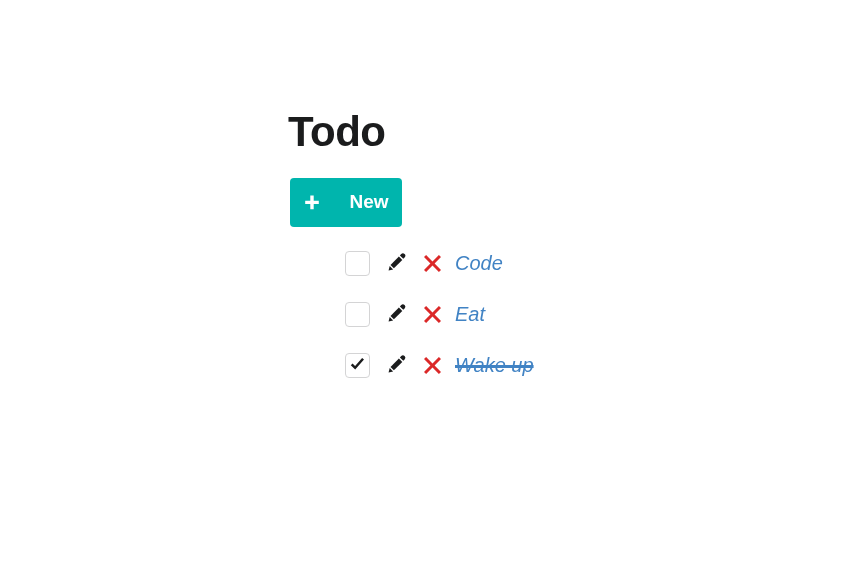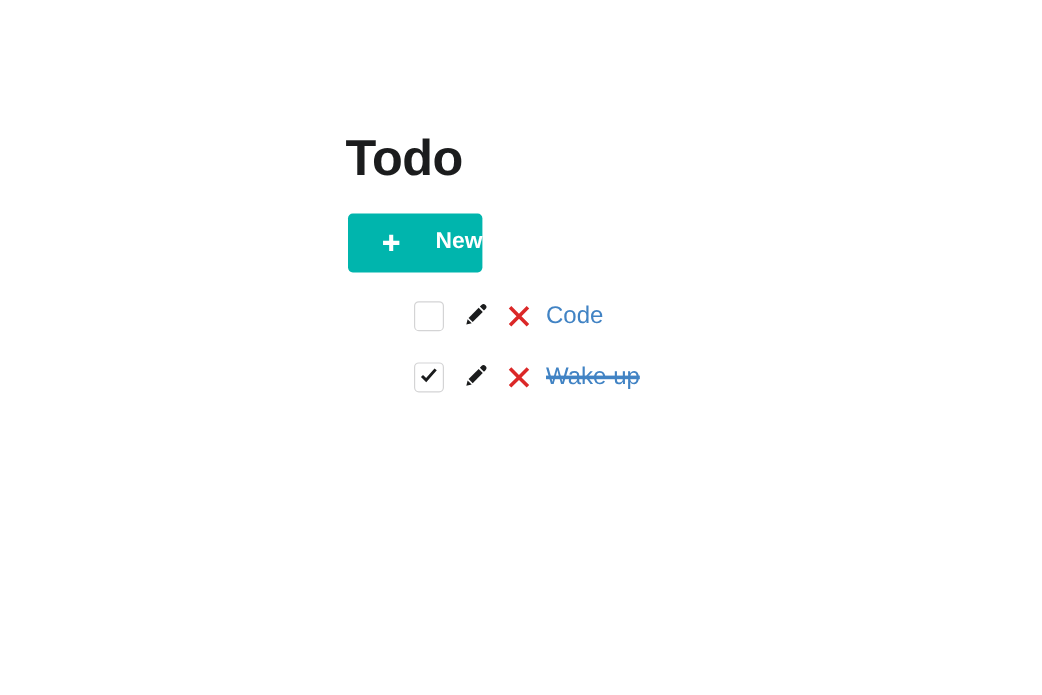--- a/index.html
+++ b/index.html
@@ -41,21 +41,21 @@
     height: 49px;
     background: #00b5ad;
     border: none;
     border-radius: 4px;
     color: #ffffff;
     font-size: 19px;
     font-weight: bold;
     font-family: "Liberation Sans", sans-serif;
     display: flex;
     align-items: center;
-    justify-content: flex-end;
+    justify-content: center;
     gap: 28px;
     cursor: pointer;
     padding: 0;
   }
   .new-button .plus-icon {
     display: inline-flex;
     align-items: center;
     justify-content: center;
     width: 18px;
     height: 18px;
@@ -74,20 +74,21 @@
     list-style: none;
     margin: 0;
     padding: 0;
   }
 
   .todo-row {
     display: flex;
     align-items: center;
     height: 34px;
     margin-bottom: 17px;
+    font-style: italic;
   }
   .todo-row:last-child { margin-bottom: 16px; }
 
   .todo-checkbox {
     width: 25px;
     height: 25px;
     flex: none;
     border: 1px solid #d4d4d5;
     border-radius: 4px;
     background: #ffffff;
@@ -171,36 +172,54 @@
       </svg>
     </button>
     <button class="icon-button delete-icon-btn">
       <svg width="19" height="19" viewBox="0 0 19 19" aria-hidden="true">
         <path d="M3.1 1.0 L9.5 7.4 L15.9 1.0 L18.0 3.1 L11.6 9.5 L18.0 15.9 L15.9 18.0 L9.5 11.6 L3.1 18.0 L1.0 15.9 L7.4 9.5 L1.0 3.1 Z" fill="#db2828"></path>
       </svg>
     </button>
     <span class="todo-label">Code</span>
   </li>
 
-
-  <li class="todo-row done">
-    <button class="todo-checkbox checked">
-      <svg class="check-glyph" viewBox="0 0 17 17" aria-hidden="true">
-        <path d="M1.8 8.2 L6.2 12.6 L15 2.6 L13.1 1.0 L6.1 9.0 L3.5 6.4 Z" fill="#1b1c1d"></path>
-      </svg>
+  <li class="todo-row">
+    <button class="todo-checkbox">
+      
     </button>
     <button class="icon-button edit-icon-btn">
       <svg width="22" height="22" viewBox="0 0 22 22" aria-hidden="true">
         <path d="M18.6 2.1a2.4 2.4 0 0 1 0 3.4l-1.3 1.3-3.4-3.4 1.3-1.3a2.4 2.4 0 0 1 3.4 0z" fill="#1b1c1d"></path>
         <path d="M12.9 4.5l3.4 3.4-8.4 8.4-3.4-3.4z" fill="#1b1c1d"></path>
         <path d="M3.7 14.0l3.4 3.4-4.5 1.1z" fill="#1b1c1d"></path>
       </svg>
     </button>
     <button class="icon-button delete-icon-btn">
       <svg width="19" height="19" viewBox="0 0 19 19" aria-hidden="true">
         <path d="M3.1 1.0 L9.5 7.4 L15.9 1.0 L18.0 3.1 L11.6 9.5 L18.0 15.9 L15.9 18.0 L9.5 11.6 L3.1 18.0 L1.0 15.9 L7.4 9.5 L1.0 3.1 Z" fill="#db2828"></path>
       </svg>
     </button>
+    <span class="todo-label">Eat</span>
+  </li>
+
+  <li class="todo-row done">
+    <button class="todo-checkbox checked">
+      <svg class="check-glyph" viewBox="0 0 17 17" aria-hidden="true">
+        <path d="M1.8 8.2 L6.2 12.6 L15 2.6 L13.1 1.0 L6.1 9.0 L3.5 6.4 Z" fill="#1b1c1d"></path>
+      </svg>
+    </button>
+    <button class="icon-button edit-icon-btn">
+      <svg width="22" height="22" viewBox="0 0 22 22" aria-hidden="true">
+        <path d="M18.6 2.1a2.4 2.4 0 0 1 0 3.4l-1.3 1.3-3.4-3.4 1.3-1.3a2.4 2.4 0 0 1 3.4 0z" fill="#1b1c1d"></path>
+        <path d="M12.9 4.5l3.4 3.4-8.4 8.4-3.4-3.4z" fill="#1b1c1d"></path>
+        <path d="M3.7 14.0l3.4 3.4-4.5 1.1z" fill="#1b1c1d"></path>
+      </svg>
+    </button>
+    <button class="icon-button delete-icon-btn">
+      <svg width="19" height="19" viewBox="0 0 19 19" aria-hidden="true">
+        <path d="M3.1 1.0 L9.5 7.4 L15.9 1.0 L18.0 3.1 L11.6 9.5 L18.0 15.9 L15.9 18.0 L9.5 11.6 L3.1 18.0 L1.0 15.9 L7.4 9.5 L1.0 3.1 Z" fill="#db2828"></path>
+      </svg>
+    </button>
     <span class="todo-label">Wake up</span>
   </li>
 </ul>
 
 </div>
 
 </body></html>

